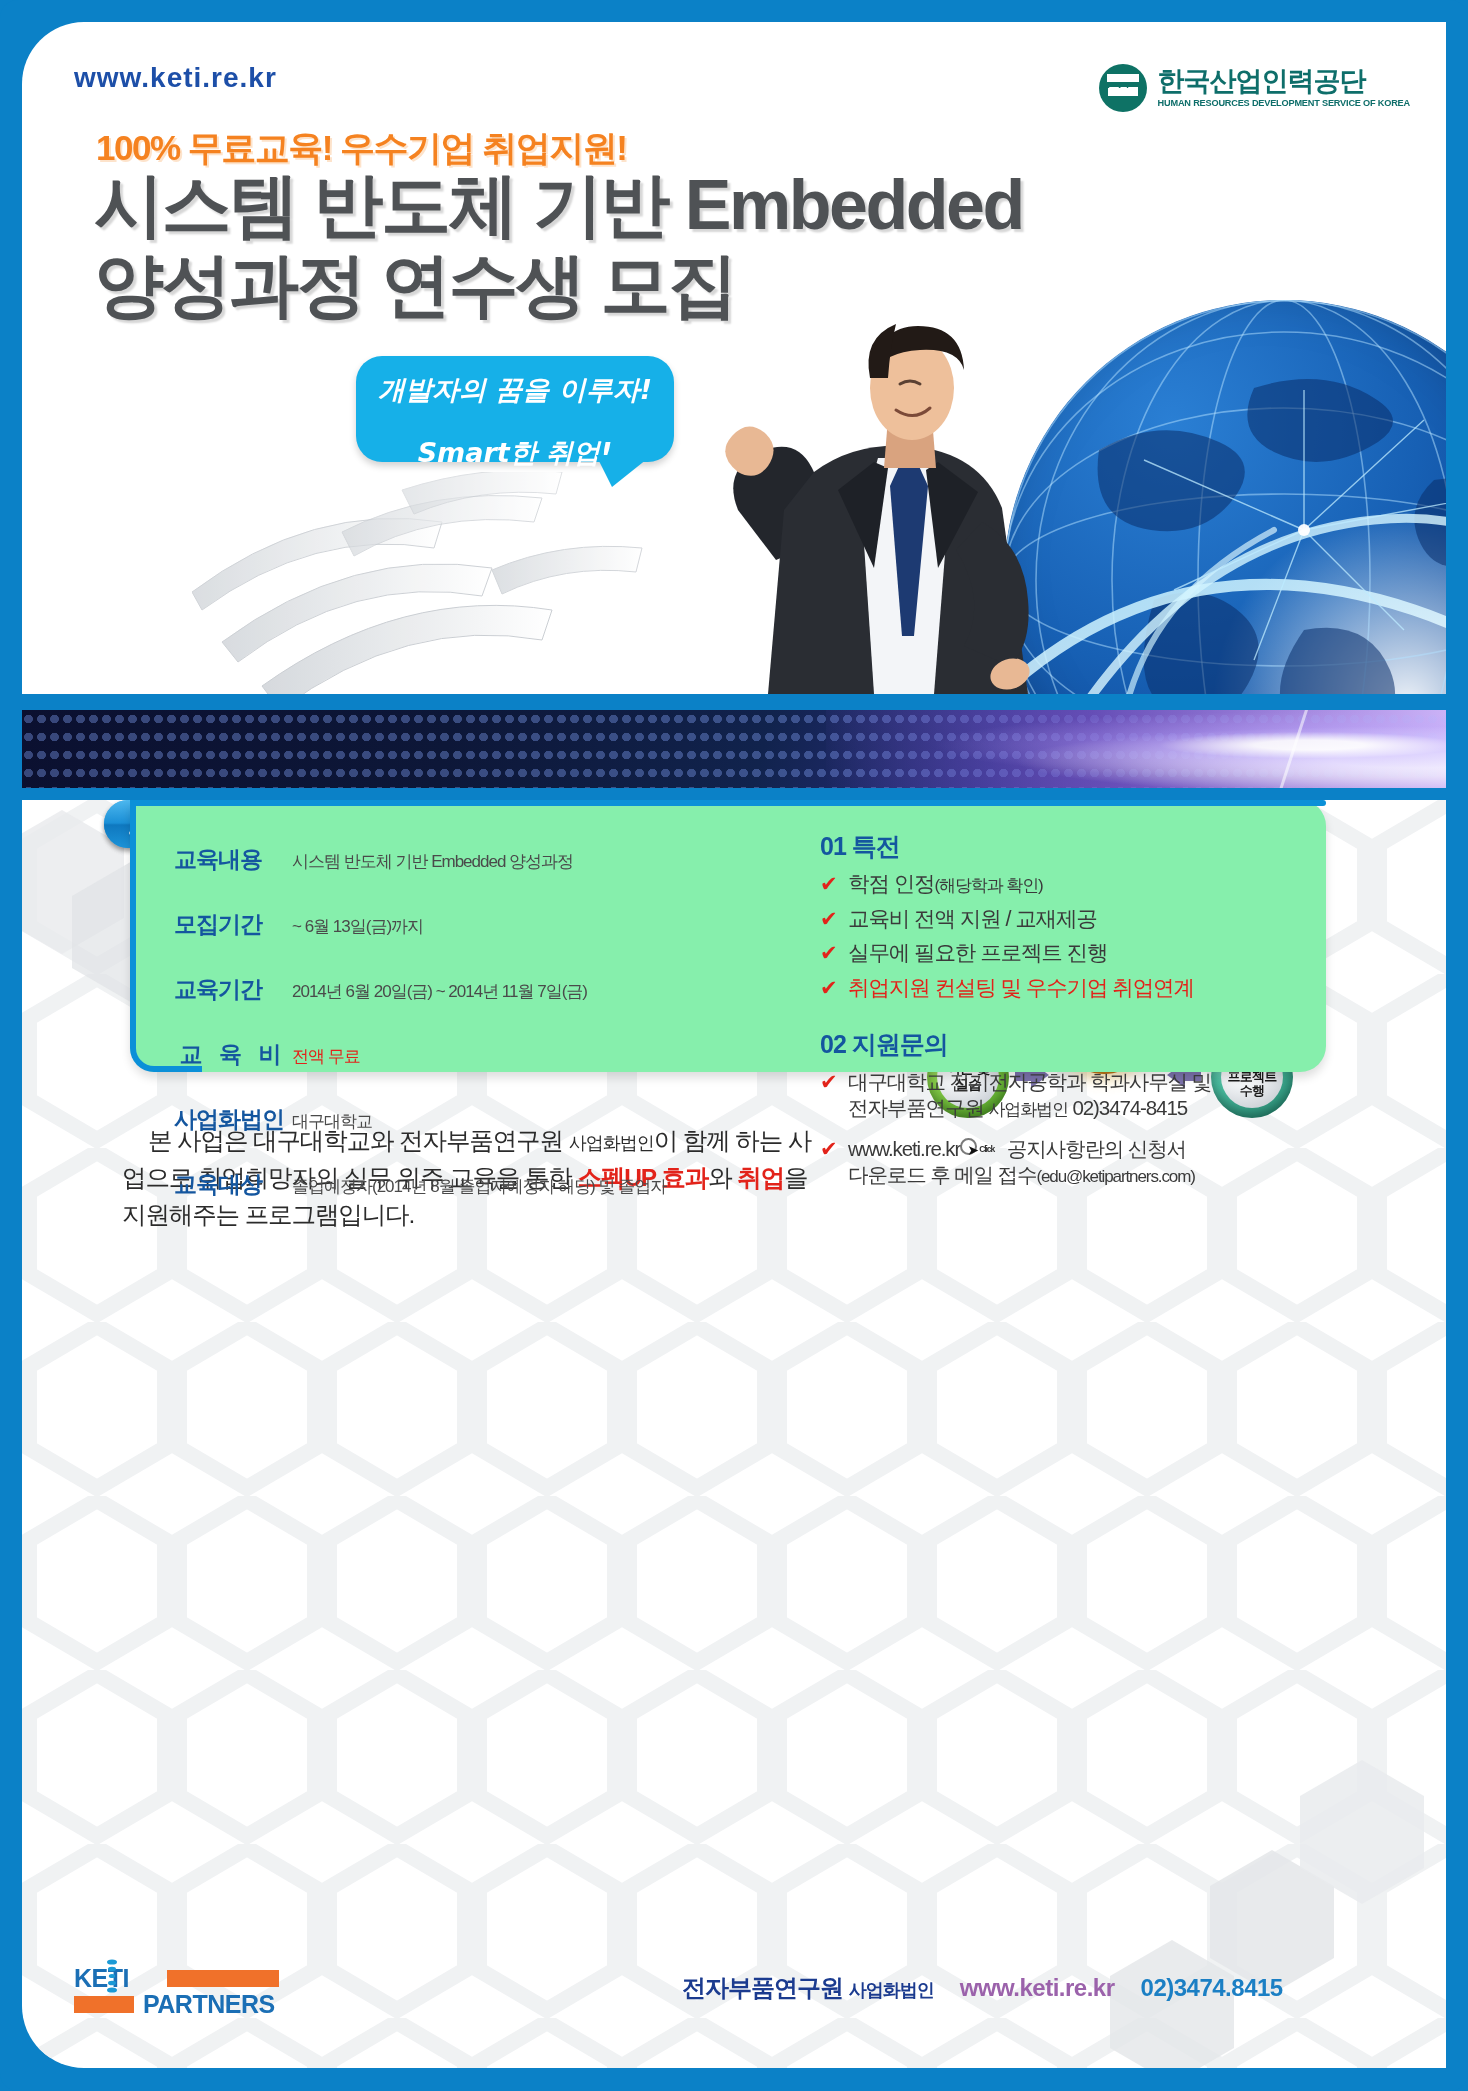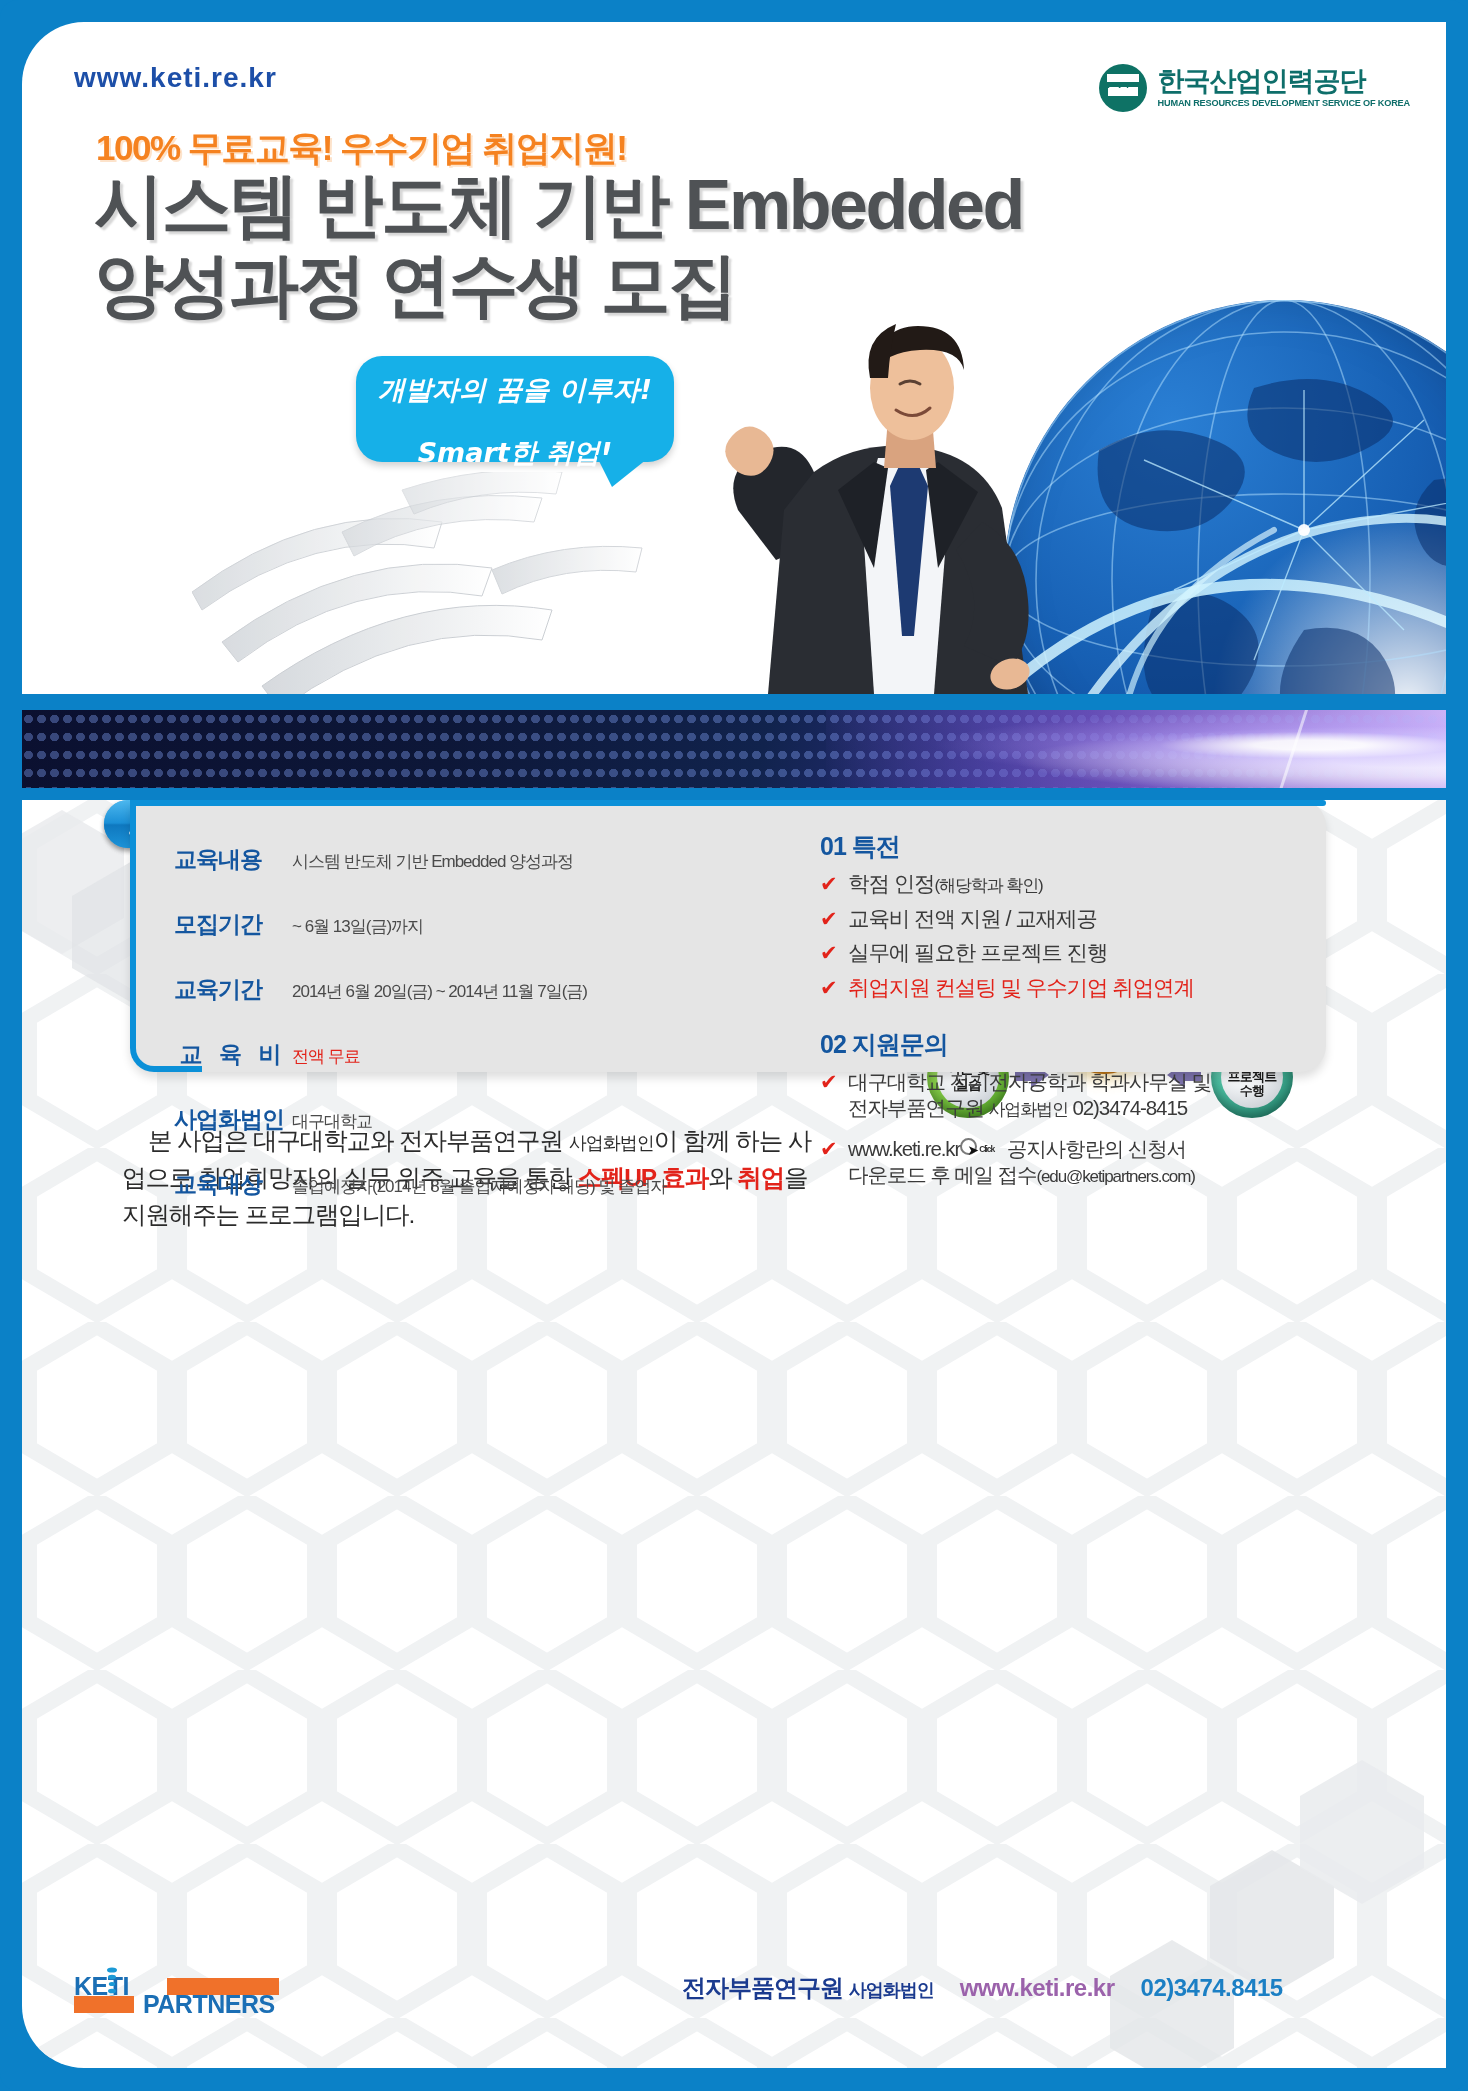--- a/index.html
+++ b/index.html
@@ -206,21 +206,21 @@
   }
   .orb-proj .core { width: 62px; height: 62px; font-size: 13px; font-weight: bold; color: #1a1a1a; letter-spacing: -0.8px; }
   .arrow-up { position: absolute; left: 163px; top: 116px; width: 28px; height: 44px; }
   .arrow-r  { position: absolute; left: 88px;  top: 240px; width: 34px; height: 26px; }
   .arrow-l  { position: absolute; left: 240px; top: 240px; width: 34px; height: 26px; }
 
   
   .card {
     position: absolute; left: 108px; top: 1296px - 800px;
     width: 1196px; height: 272px;
-    background: #e5e5e5; border-radius: 0 26px 26px 26px;
+    background: #86efac; border-radius: 0 26px 26px 26px;
     box-shadow: 0 6px 10px rgba(0,0,0,.13);
   }
   .card-topline { position: absolute; left: 0; top: 0; height: 6px; right: 0; background: #0b90d8; border-radius: 3px; }
   .card-leftline { position: absolute; left: 0; top: 0; width: 6px; bottom: 24px; background: #0b90d8; }
   .card-corner { position: absolute; left: 0; bottom: 0; width: 72px; height: 28px;
     border-left: 6px solid #0b90d8; border-bottom: 6px solid #0b90d8; border-bottom-left-radius: 24px; }
 
   .rows { position: absolute; left: 44px; top: 44px; width: 600px; }
   .row { display: flex; align-items: baseline; margin-bottom: 34px; }
   .row:last-child { margin-bottom: 0; }
@@ -241,21 +241,21 @@
   .click-icon { display: inline-block; position: relative; width: 42px; height: 16px; vertical-align: -2px; }
   .click-icon .ring { position: absolute; left: 0; top: -4px; width: 17px; height: 17px; border-radius: 50%;
     border: 2px solid #7a7a7a; }
   .click-icon .cursor { position: absolute; left: 7px; top: 0px; font-size: 14px; color: #111; }
   .click-icon .lbl { position: absolute; left: 19px; top: 2px; font-size: 8.5px; font-weight: bold; color: #333; }
 
   
   .footer { position: absolute; left: 22px; top: 1946px; width: 1424px; height: 122px; }
   .keti-logo { position: absolute; left: 52px; top: 14px; width: 200px; height: 60px; }
   .keti-row { position: absolute; display: flex; align-items: center; }
-  .keti-row1 { left: 0; top: 12px; gap: 30px; }
+  .keti-row1 { left: 0; top: 4px; gap: 30px; }
   .keti-row2 { left: 0; top: 30px; }
   .keti-word { font-size: 25px; font-weight: bold; color: #1b6fb5; letter-spacing: -0.5px; position: relative; }
   .keti-bar { width: 112px; height: 17px; background: #f0712a; margin-left: 8px; }
   .keti-bar-l { width: 60px; height: 17px; background: #f0712a; margin-right: 9px; }
   .keti-dots { position: absolute; left: 32px; top: -6px; width: 12px; height: 40px; }
 
   .foot-text { position: absolute; left: 660px; top: 26px; display: flex; align-items: baseline; gap: 26px; }
   .foot-org { font-size: 24px; font-weight: bold; color: #1b3b8f; letter-spacing: -1px; }
   .foot-org .sm { font-size: 18px; }
   .foot-url { font-size: 24px; font-weight: bold; color: #9b62ab; letter-spacing: -0.5px; }

